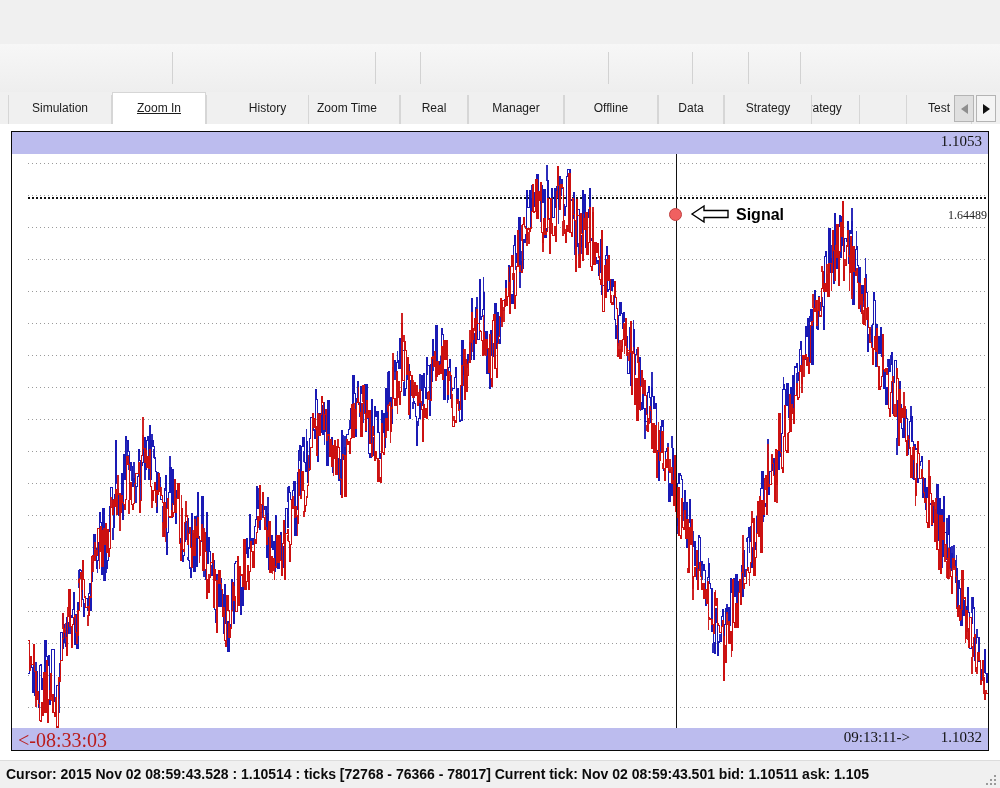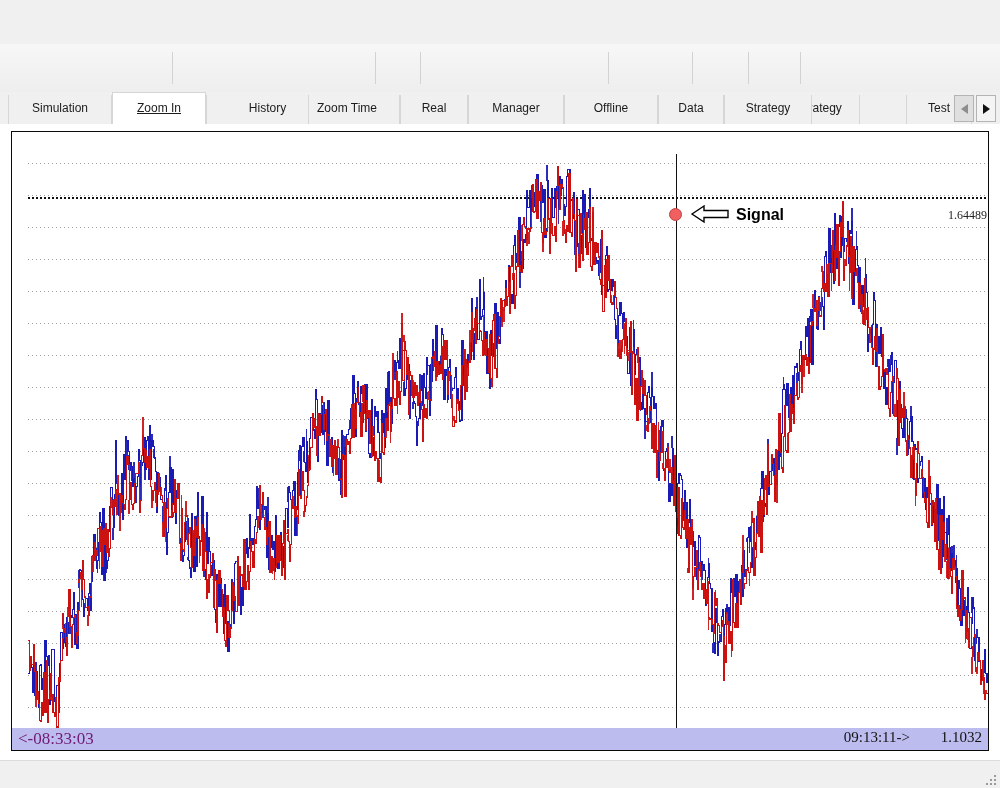--- a/index.html
+++ b/index.html
@@ -89,21 +89,21 @@
   .tab-scroll .tri-r{position:absolute;left:6px;top:8px;width:0;height:0;
     border-top:5px solid transparent;border-bottom:5px solid transparent;border-left:7px solid #111;}
 
   
   .chart-outer{position:absolute;left:0;top:124px;width:1000px;height:636px;
     background:#ffffff;box-sizing:border-box;}
   .chart-frame{position:absolute;left:11px;top:7px;width:978px;height:620px;
     border:1px solid #0a0a0a;box-sizing:border-box;background:#ffffff;overflow:hidden;}
   .band{position:absolute;left:0;width:976px;height:22px;background:#bcbcee;}
   .band.top{top:0;} .band.bot{bottom:0;}
-  .band .lt{position:absolute;left:6px;top:1px;font-size:17px;color:#701a75;
+  .band .lt{position:absolute;left:6px;top:1px;font-size:20px;color:#b91c1c;
     font-family:"Liberation Serif",serif;white-space:nowrap;}
   .band .rt{position:absolute;right:6px;top:1px;font-size:15px;color:#111;
     font-family:"Liberation Serif",serif;white-space:nowrap;}
   .band .rt2{position:absolute;right:78px;top:1px;font-size:15px;color:#111;
     font-family:"Liberation Serif",serif;white-space:nowrap;}
   .plot{position:absolute;left:16px;top:22px;width:976px;height:724px;overflow:hidden;}
 
   .sig-label{position:absolute;font-size:16px;font-weight:bold;color:#000;}
   .price-tag{position:absolute;font-size:12px;color:#222;
     font-family:"Liberation Serif",serif;background:#fff;padding:0 3px;}
@@ -191,20 +191,23 @@
         <div class="tri-l"></div>
       </div>
     <div class="tab-scroll right" style="left:976px;">
         <div class="tri-r"></div>
       </div>
   </div>
 
   <div class="chart-outer">
     <div class="chart-frame">
 
+      <div class="band top">
+        <span class="rt">1.1053</span>
+      </div>
 
       <div class="plot">
         <svg id="plot-svg" width="976" height="574" viewBox="0 0 976 574">
             <line x1="0" y1="9.5" x2="976" y2="9.5" stroke="#9a9a9a" stroke-width="1" stroke-dasharray="1 3" shape-rendering="crispEdges"></line>
             <line x1="0" y1="41.5" x2="976" y2="41.5" stroke="#9a9a9a" stroke-width="1" stroke-dasharray="1 3" shape-rendering="crispEdges"></line>
             <line x1="0" y1="73.5" x2="976" y2="73.5" stroke="#9a9a9a" stroke-width="1" stroke-dasharray="1 3" shape-rendering="crispEdges"></line>
             <line x1="0" y1="105.5" x2="976" y2="105.5" stroke="#9a9a9a" stroke-width="1" stroke-dasharray="1 3" shape-rendering="crispEdges"></line>
             <line x1="0" y1="137.5" x2="976" y2="137.5" stroke="#9a9a9a" stroke-width="1" stroke-dasharray="1 3" shape-rendering="crispEdges"></line>
             <line x1="0" y1="169.5" x2="976" y2="169.5" stroke="#9a9a9a" stroke-width="1" stroke-dasharray="1 3" shape-rendering="crispEdges"></line>
             <line x1="0" y1="201.5" x2="976" y2="201.5" stroke="#9a9a9a" stroke-width="1" stroke-dasharray="1 3" shape-rendering="crispEdges"></line>
@@ -693,20 +696,21 @@
       <div class="band bot">
         <span class="lt">&lt;-08:33:03</span>
         <span class="rt2">09:13:11-&gt;</span>
         <span class="rt">1.1032</span>
       </div>
 
     </div>
   </div>
 
   <div class="statusbar">
+    <div class="status-text">Cursor: 2015 Nov 02 08:59:43.528 : 1.10514 :  ticks [72768 - 76366 - 78017]   Current tick: Nov 02 08:59:43.501 bid: 1.10511 ask: 1.105</div>
     <div class="grip">
       <i style="left:10px;top:10px;"></i>
         <i style="left:6px;top:10px;"></i>
         <i style="left:10px;top:6px;"></i>
       <i style="left:2px;top:10px;"></i>
         <i style="left:6px;top:6px;"></i>
         <i style="left:10px;top:2px;"></i>
     </div>
   </div>
 

